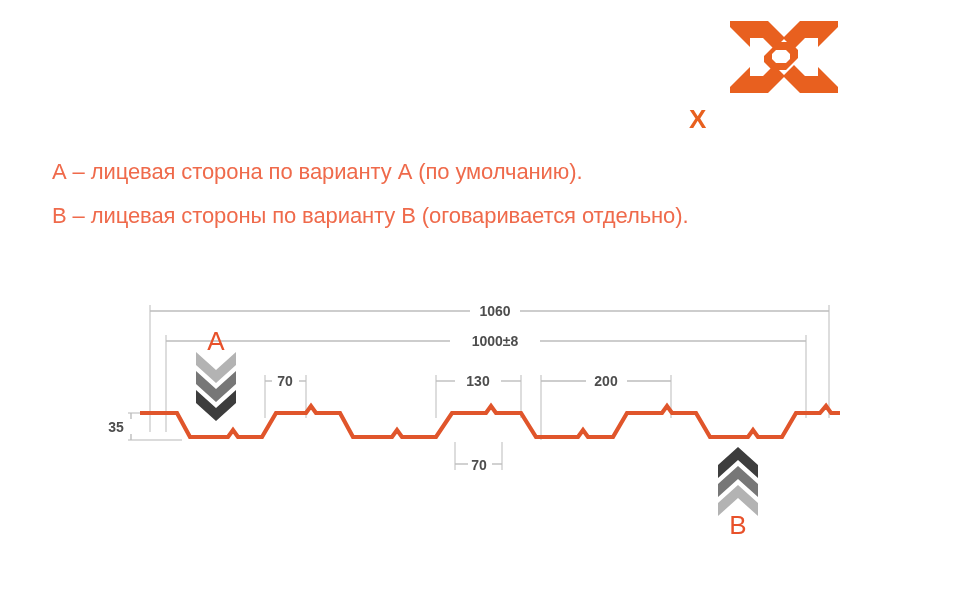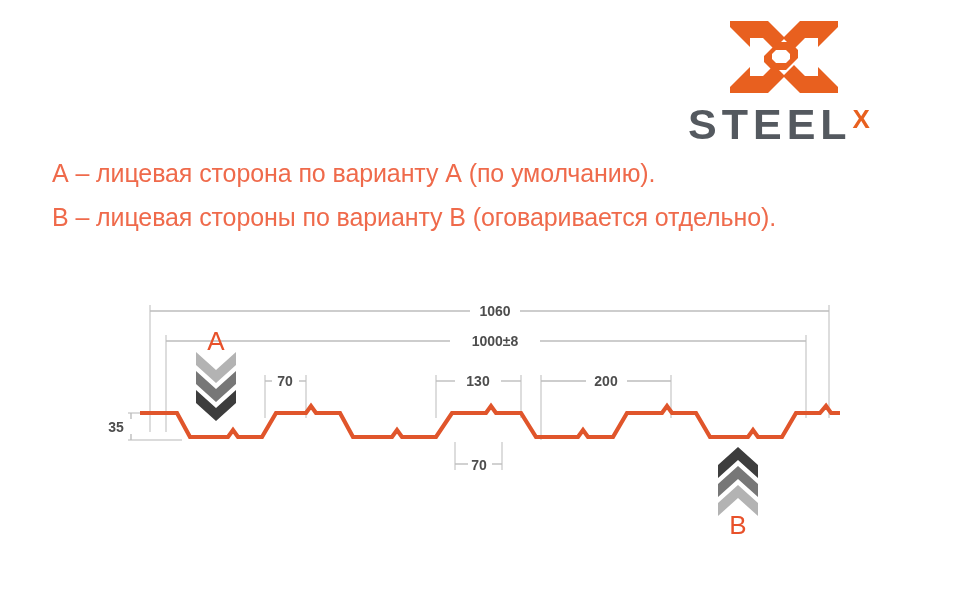--- a/index.html
+++ b/index.html
@@ -57,21 +57,21 @@
     position: relative;
     top: -14px;
     left: 1px;
   }
 
   
   .caption {
     position: absolute;
     left: 52px;
     font-family: "Liberation Sans", sans-serif;
-    font-size: 25px;
+    font-size: 22px;
     color: #ef6a4b;
     white-space: nowrap;
     letter-spacing: -0.1px;
   }
   #caption-a { top: 159px; }
   #caption-b { top: 203px; }
 
   
   #drawing {
     position: absolute;
@@ -118,21 +118,20 @@
 
         <path d="M110,75 L72,75 L55,58 L66,47 L77,58 L90,58 L90,49 L110,69 Z"></path>
 
         <path d="M42,24 L62,24 L70,32 L70,40 L58,52 L44,52 L36,44 L36,38 L48,26 Z
                  M48,32 L44,36 L44,41 L48,45 L58,45 L62,41 L62,36 L58,32 Z" fill-rule="evenodd"></path>
       </g>
     </svg>
   </div>
 
   <div id="logo-wordmark">
-    <span class="wm-steel">STEEL</span>
     <span class="wm-x">X</span>
   </div>
 </div>
 
 <div class="caption" id="caption-a">А – лицевая сторона по варианту А (по умолчанию).</div>
 
 <div class="caption" id="caption-b">В – лицевая стороны по варианту В (оговаривается отдельно).</div>
 
 <svg id="drawing" viewBox="0 0 970 597" xmlns="http://www.w3.org/2000/svg">
 

